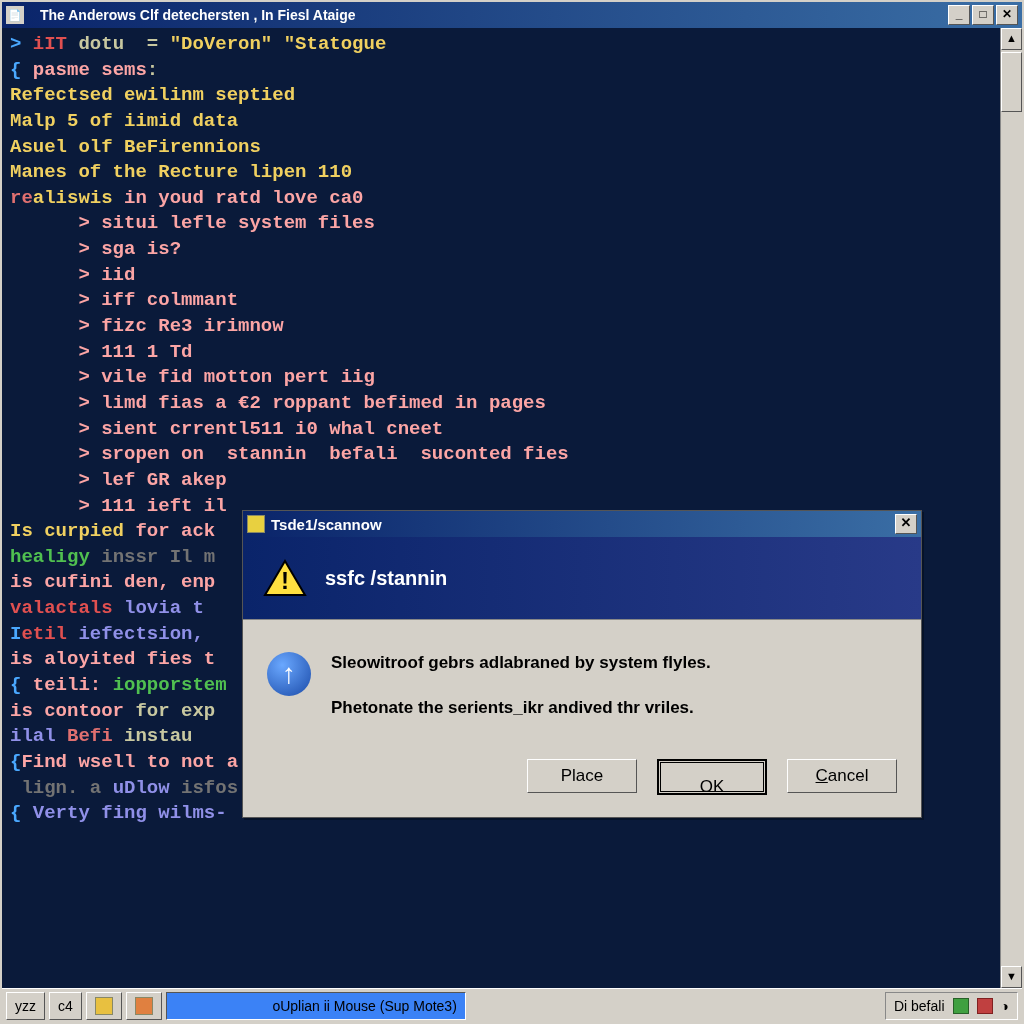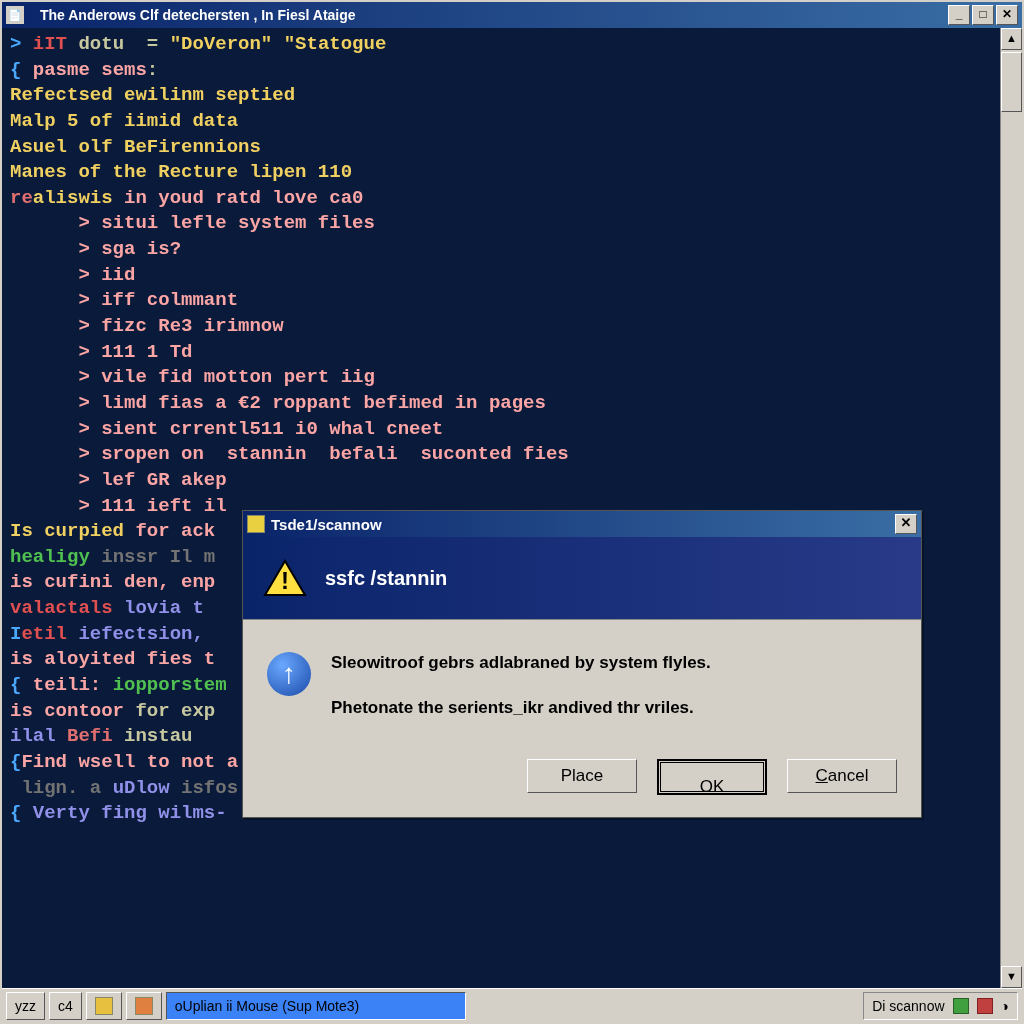--- a/index.html
+++ b/index.html
@@ -46,21 +46,21 @@
 .dialog-body { padding: 28px 24px 20px 24px; display: flex; align-items: flex-start; gap: 20px; }
 .info-circle { width: 44px; height: 44px; border-radius: 50%; background: radial-gradient(circle at 35% 30%, #6aa8ff, #1a4aa8); display: flex; align-items: center; justify-content: center; color: white; font-size: 28px; font-weight: bold; flex-shrink: 0; margin-top: 4px; }
 .dialog-text { font-size: 17px; line-height: 1.8; font-weight: bold; }
 .dialog-text p + p { margin-top: 14px; }
 .dialog-buttons { display: flex; justify-content: flex-end; gap: 20px; padding: 16px 24px 22px 24px; }
 .dlg-btn { min-width: 110px; height: 34px; background: #d4d0c8; border: 1px solid; border-color: #fff #555 #555 #fff; font-size: 17px; cursor: pointer; padding: 0 18px; }
 .dlg-btn.default { outline: 1px solid #000; outline-offset: -4px; border: 2px solid #000; padding: 16px 28px; }
 
 
 .taskbar { height: 34px; background: #d4d0c8; border-top: 1px solid #fff; display: flex; align-items: center; padding: 2px 4px; gap: 4px; }
-.task-btn { height: 28px; padding: 0 8px; background: #d4d0c8; border: 1px solid; border-color: #fff #555 #555 #fff; display: flex; align-items: center; gap: 4px; font-size: 14px; cursor: pointer; }
+.task-btn { height: 28px; padding: 0 8px; background: #d4d0c8; border: 1px solid; border-color: #fff #555 #555 #fff; display: flex; align-items: center; gap: 4px; font-size: 14px; cursor: pointer; justify-content: flex-end; }
 .task-btn.active { border-color: #555 #fff #fff #555; background: #3b82f6; }
 .task-icon { width: 18px; height: 18px; background: #e8c040; border: 1px solid #886; }
 .task-spacer { flex: 1; }
 .tray { height: 28px; border: 1px solid; border-color: #888 #fff #fff #888; padding: 0 8px; display: flex; align-items: center; gap: 8px; font-size: 14px; }
 .tray-icon { width: 16px; height: 16px; background: #40a040; border: 1px solid #286028; }
 .tray-icon.b { background: #c04040; border-color: #802020; }
 </style>
 </head>
 <body>
 
@@ -124,19 +124,19 @@
         <div class="task-icon"></div>
       </div>
     <div class="task-btn">
         <div class="task-icon" style="background:#e08040"></div>
       </div>
     <div class="task-btn active" style="min-width:300px">
         <span>oUplian ii Mouse (Sup Mote3)</span>
       </div>
     <div class="task-spacer"></div>
     <div class="tray">
-      <span>Di scannow</span>
+      <span>Di befali</span>
       <div class="tray-icon"></div>
       <div class="tray-icon b"></div>
       <span>◑</span>
     </div>
   </div>
 </div>
 
 </body></html>

